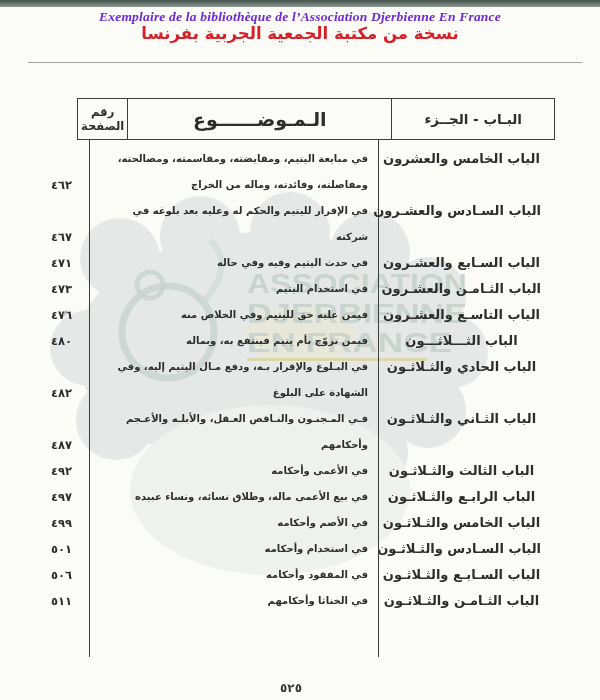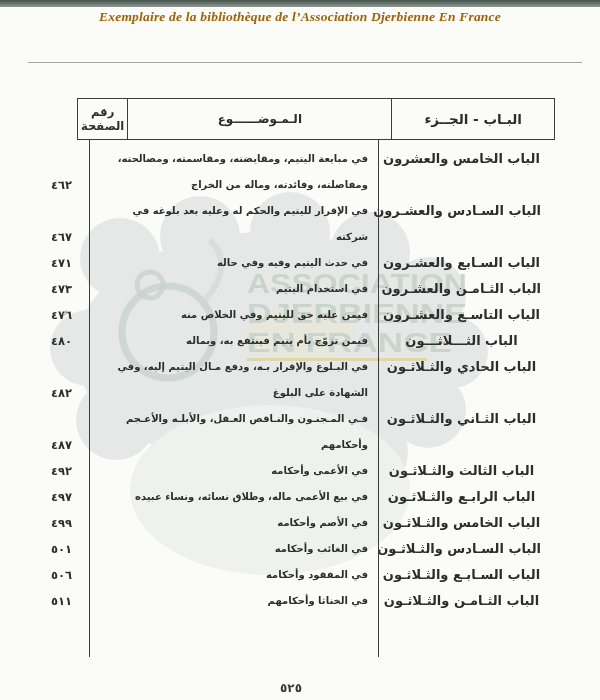--- a/index.html
+++ b/index.html
@@ -6,37 +6,37 @@
   body{width:600px;height:700px;font-family:"DejaVu Sans",sans-serif;}
   .page-wrap{position:relative;width:600px;height:700px;background:#fbfbf8;overflow:hidden;}
 
   
   .top-strip{position:absolute;top:0;left:0;width:600px;height:7px;
     background:linear-gradient(#45524c,#8d9a94);}
 
   
   .stamp-fr{position:absolute;top:9px;left:0;width:600px;text-align:center;
     font-family:"Liberation Serif","DejaVu Serif",serif;font-style:italic;font-weight:bold;
-    font-size:13.5px;color:#a16207;letter-spacing:.2px;}
+    font-size:13.5px;color:#6d28d9;letter-spacing:.2px;}
   .stamp-ar{position:absolute;top:24px;left:0;width:600px;text-align:center;direction:rtl;
     font-weight:bold;font-size:16.5px;color:#d91f26;}
 
   .rule{position:absolute;top:62px;left:28px;width:554px;height:1px;background:#a3a3a3;}
 
   
   .watermark{position:absolute;top:0;left:0;z-index:0;}
 
   
   .toc{position:absolute;left:34px;top:98px;width:521px;z-index:2;color:#2d2d2d;}
   .thead{display:flex;height:42px;box-sizing:border-box;
     border:1px solid #3c3c3c;border-width:1px 1px 1px 1px;margin-left:43px;}
   .th{display:flex;flex-direction:column;align-items:center;justify-content:center;
     direction:rtl;font-weight:bold;box-sizing:border-box;}
   .th-page{width:55px;font-size:11.5px;line-height:14px;border-right:1px solid #3c3c3c;}
-  .th-subject{width:289px;font-size:12px;border-right:1px solid #3c3c3c;}
+  .th-subject{width:289px;font-size:19px;border-right:1px solid #3c3c3c;}
   .th-chapter{width:177px;font-size:13.5px;justify-content:center;}
 
   .tbody{position:relative;min-height:518px;padding-top:6px;box-sizing:border-box;}
   .vline{position:absolute;top:0;width:1px;height:517px;background:#3c3c3c;}
   .vline-left{left:55px;}
   .vline-right{left:344px;}
 
   .row{display:flex;align-items:stretch;}
   .cell{box-sizing:border-box;font-weight:bold;line-height:26px;}
   .cell-page{width:55px;display:flex;align-items:flex-end;justify-content:center;
@@ -53,20 +53,21 @@
     font-size:12px;font-weight:bold;color:#3a3a3a;direction:rtl;z-index:2;margin-top:17px;}
 </style>
 </head>
 <body>
 
 <div class="page-wrap">
 
   <div class="top-strip"></div>
 
   <div class="stamp-fr">Exemplaire de la bibliothèque de l’Association Djerbienne En France</div>
+  <div class="stamp-ar">نسخة من مكتبة الجمعية الجربية بفرنسا</div>
 
   <div class="rule"></div>
 
   <svg class="watermark" width="600" height="700" viewBox="0 0 600 700" aria-hidden="true">
     <g opacity="0.9">
       <ellipse cx="265" cy="350" rx="190" ry="118" fill="#e3e7e5"></ellipse>
       <circle cx="120" cy="258" r="40" fill="#e3e7e5"></circle>
       <circle cx="200" cy="236" r="40" fill="#e3e7e5"></circle>
       <circle cx="290" cy="232" r="40" fill="#e3e7e5"></circle>
       <circle cx="370" cy="252" r="40" fill="#e3e7e5"></circle>
@@ -171,21 +172,21 @@
     </div>
 
     <div class="row">
       <div class="cell cell-page">٤٩٩</div>
       <div class="cell cell-subject">في الأصم وأحكامه</div>
       <div class="cell cell-chapter">الباب الخامس والثـلاثـون</div>
     </div>
 
     <div class="row">
       <div class="cell cell-page">٥٠١</div>
-      <div class="cell cell-subject">في الغائب وأحكامه</div>
+      <div class="cell cell-subject">في استخدام وأحكامه</div>
       <div class="cell cell-chapter">الباب السـادس والثـلاثـون</div>
     </div>
 
     <div class="row">
       <div class="cell cell-page">٥٠٦</div>
       <div class="cell cell-subject">في المفقود وأحكامه</div>
       <div class="cell cell-chapter">الباب السـابـع والثـلاثـون</div>
     </div>
 
     <div class="row">

